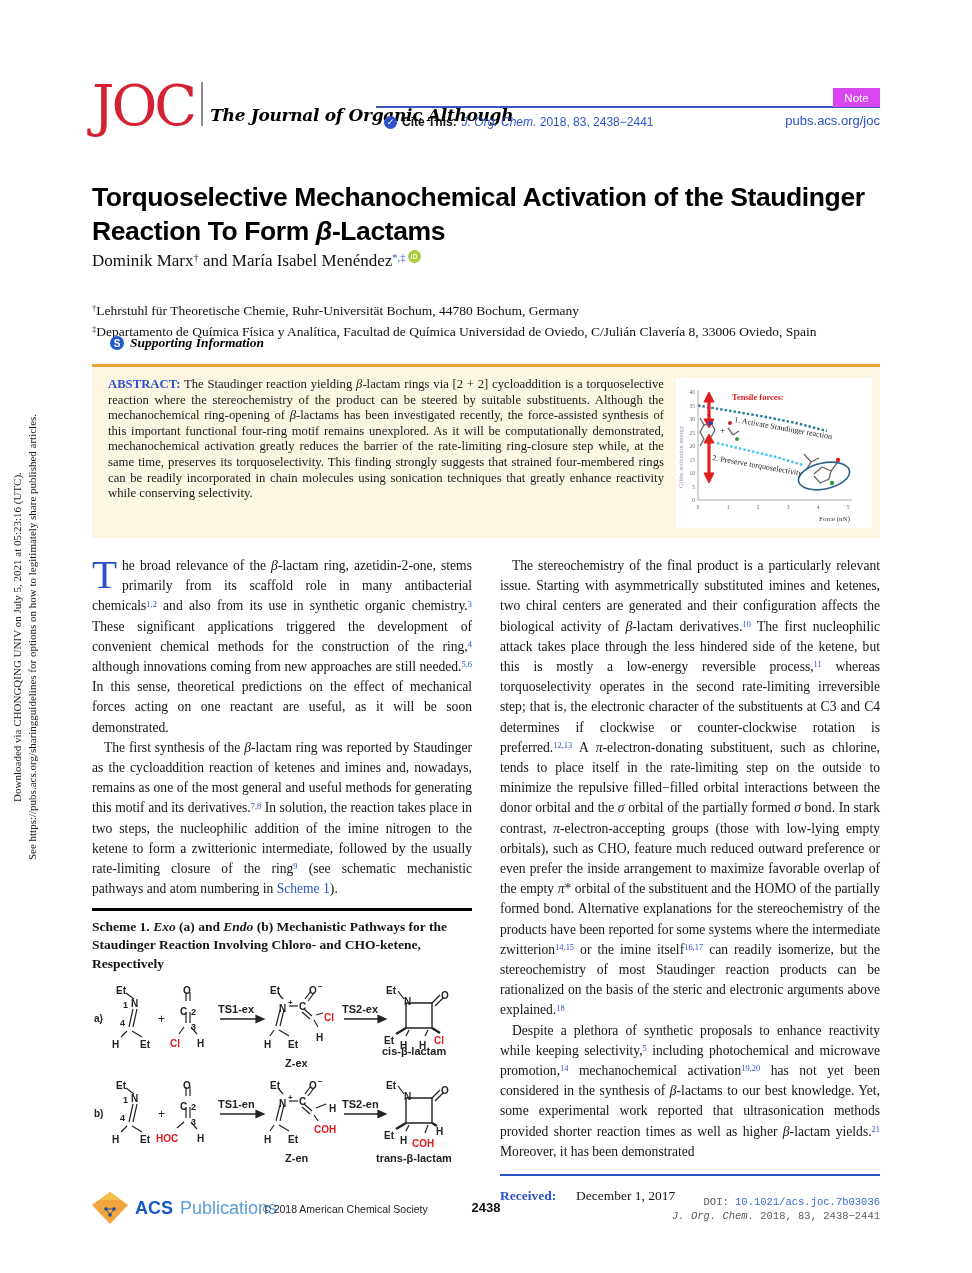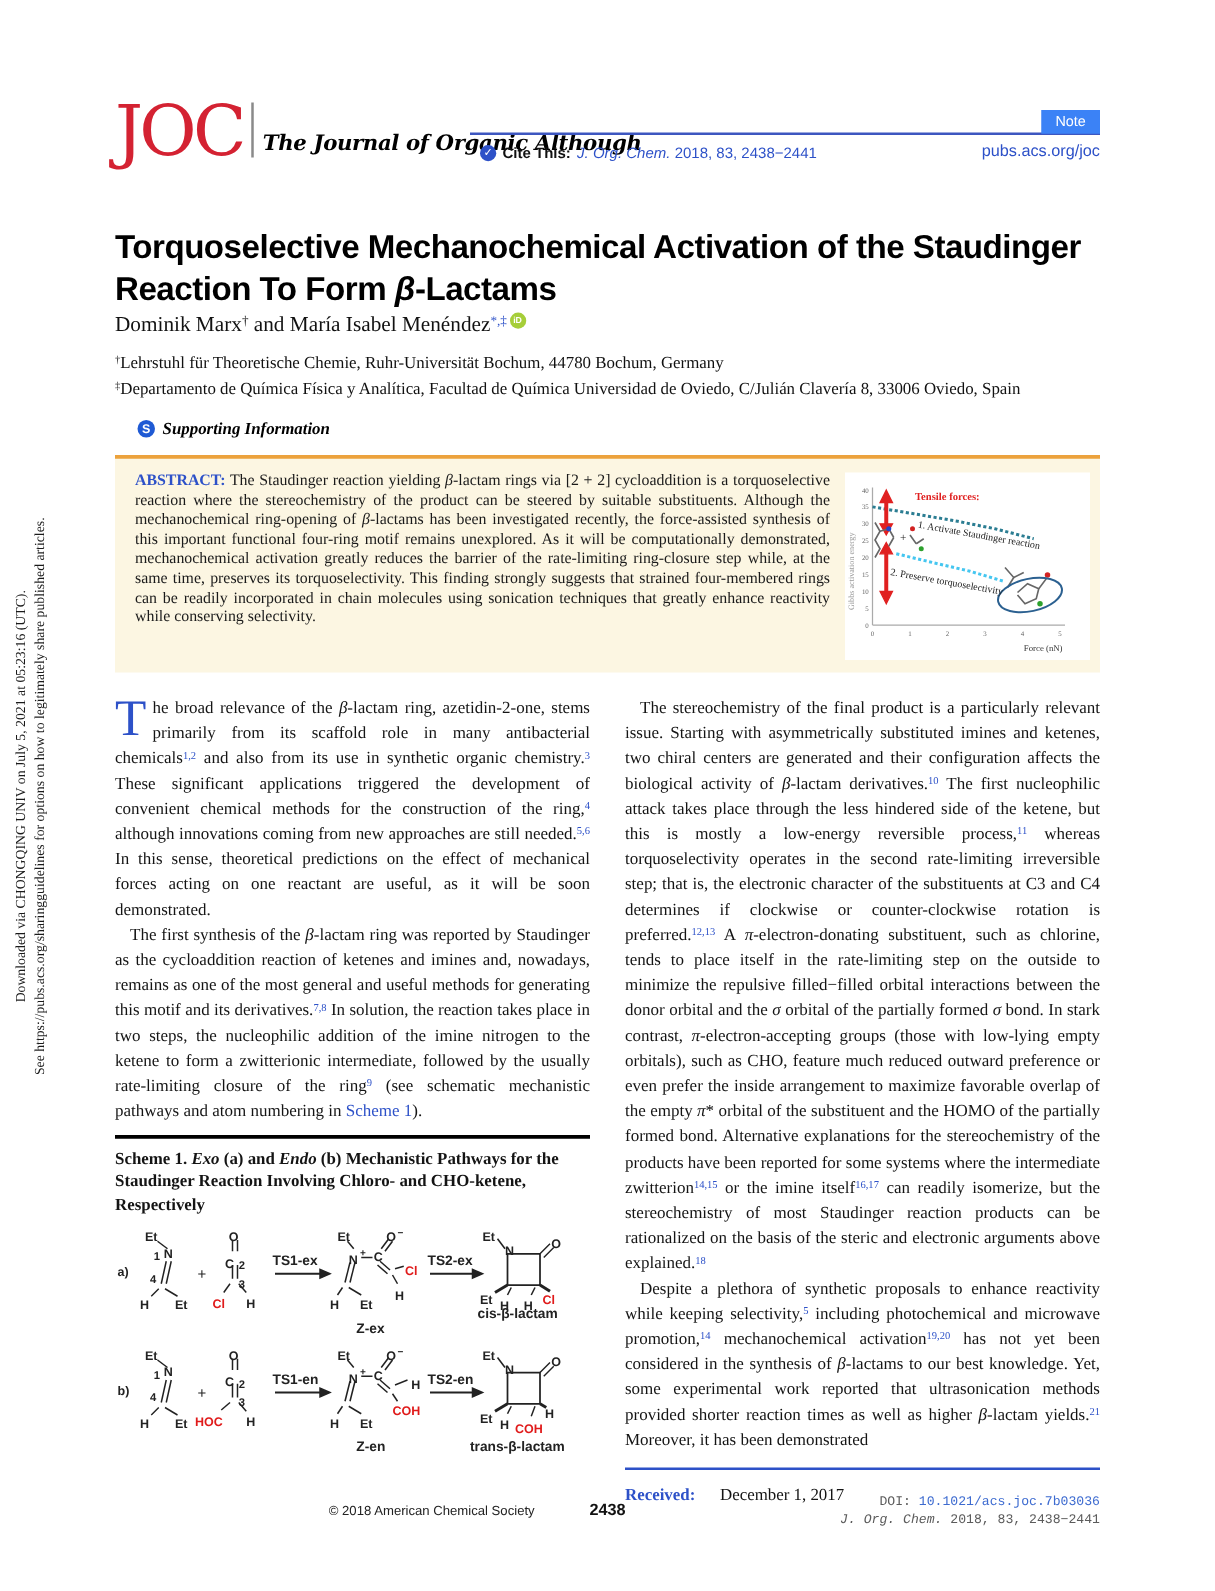--- a/index.html
+++ b/index.html
@@ -15,30 +15,30 @@
   .journal-name{font-family:"DejaVu Serif",serif;font-style:italic;font-weight:bold;font-size:17px;
                 padding-bottom:4px;color:#000;letter-spacing:-0.3px;}
   .head-rule{position:absolute;left:376px;top:106px;width:504px;height:2px;background:#3d56c0;}
   .cite-row{position:absolute;left:384px;top:115px;display:flex;align-items:center;gap:5px;
             font-family:"Liberation Sans",sans-serif;font-size:12px;}
   .cite-check{width:13px;height:13px;border-radius:50%;background:#2d51c8;color:#fff;font-size:9px;
               display:flex;align-items:center;justify-content:center;}
   .cite-label{font-weight:bold;color:#111;}
   .cite-ref{color:#2d51c8;}
   .pubs-url{position:absolute;top:113px;right:92px;color:#2d51c8;font-family:"Liberation Sans",sans-serif;font-size:13px;}
-  .note-badge{position:absolute;top:88px;left:833px;width:47px;height:19px;background:#3b82f6;color:#fff;
+  .note-badge{position:absolute;top:88px;left:833px;width:47px;height:19px;background:#d946ef;color:#fff;
               font-family:"Liberation Sans",sans-serif;font-size:11.5px;display:flex;align-items:center;justify-content:center;}
   
   .article-title{position:absolute;left:92px;top:180px;width:790px;font-family:"Liberation Sans",sans-serif;
                  font-weight:bold;font-size:26.5px;line-height:34px;color:#000;letter-spacing:-0.4px;}
   .authors{position:absolute;left:92px;top:250px;font-size:17px;color:#111;}
   .orcid{display:inline-block;width:13px;height:13px;border-radius:50%;background:#a6ce39;color:#fff;
          font-family:"Liberation Sans",sans-serif;font-size:7px;font-weight:bold;text-align:center;line-height:13px;
          vertical-align:super;margin-left:2px;}
-  .affils{position:absolute;left:92px;top:279px;width:792px;font-size:13.5px;line-height:21px;color:#111;}
+  .affils{position:absolute;left:92px;top:300px;width:792px;font-size:13.5px;line-height:21px;color:#111;}
   .supp{position:absolute;left:110px;top:335px;display:flex;align-items:center;gap:6px;}
   .s-icon{width:14px;height:14px;border-radius:50%;background:#1f5ad4;color:#fff;font-family:"Liberation Sans",sans-serif;
           font-size:10px;font-weight:bold;display:flex;align-items:center;justify-content:center;}
   .supp-label{font-style:italic;font-weight:bold;font-size:13.5px;color:#000;}
   
   .abstract-box{position:absolute;left:92px;top:364px;width:788px;height:174px;background:#fcf6e2;
                 border-top:3px solid #eca23c;box-sizing:border-box;padding:10px 14px 8px 16px;}
   .abstract-text{width:556px;font-size:12.7px;line-height:15.6px;text-align:justify;color:#1a1a1a;}
   .abstract-label{font-weight:bold;color:#2d51c8;}
   .abstract-fig{position:absolute;right:8px;top:11px;width:196px;height:150px;background:#fff;}
@@ -362,20 +362,34 @@
         <div class="rp-rule"></div>
         <div class="rp-row">
           <span class="rp-label">Received:</span>
           <span>December 1, 2017</span>
         </div>
       </div>
     </div>
   </div>
 
   <div class="footer">
+    <div class="acs-logo">
+      <svg width="36" height="32" viewBox="0 0 36 32">
+        <polygon points="18,0 36,13 18,32 0,13" fill="#f0a63c"></polygon>
+        <polygon points="18,0 28,8 8,8" fill="#f6c04a"></polygon>
+        <circle cx="14" cy="17" r="1.8" fill="#1b4fa0"></circle>
+        <circle cx="22" cy="17" r="1.8" fill="#1b4fa0"></circle>
+        <circle cx="18" cy="23" r="1.8" fill="#1b4fa0"></circle>
+        <line x1="14" y1="17" x2="22" y2="17" stroke="#1b4fa0" stroke-width="0.8"></line>
+        <line x1="14" y1="17" x2="18" y2="23" stroke="#1b4fa0" stroke-width="0.8"></line>
+        <line x1="22" y1="17" x2="18" y2="23" stroke="#1b4fa0" stroke-width="0.8"></line>
+      </svg>
+      <span class="acs-word">ACS</span>
+      <span class="pub-word">Publications</span>
+    </div>
     <div class="copyright">© 2018 American Chemical Society</div>
     <div class="pagenum">2438</div>
     <div class="doi-block">
       <div><span>DOI: </span><span class="doi-blue">10.1021/acs.joc.7b03036</span></div>
       <div><i>J. Org. Chem. </i><span>2018, 83, 2438−2441</span></div>
     </div>
   </div>
 
 </div>
 

